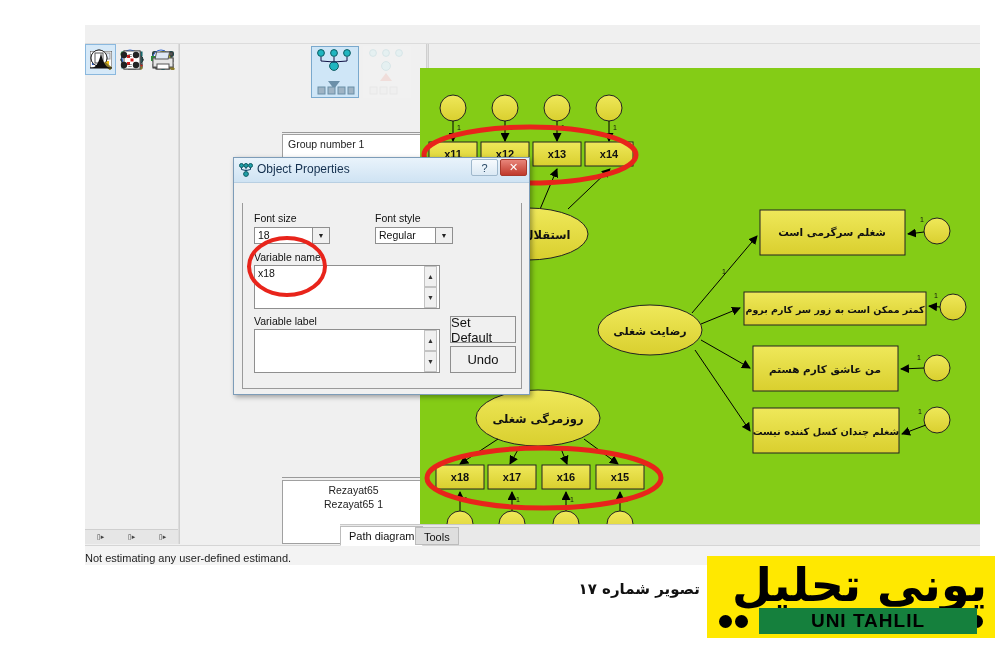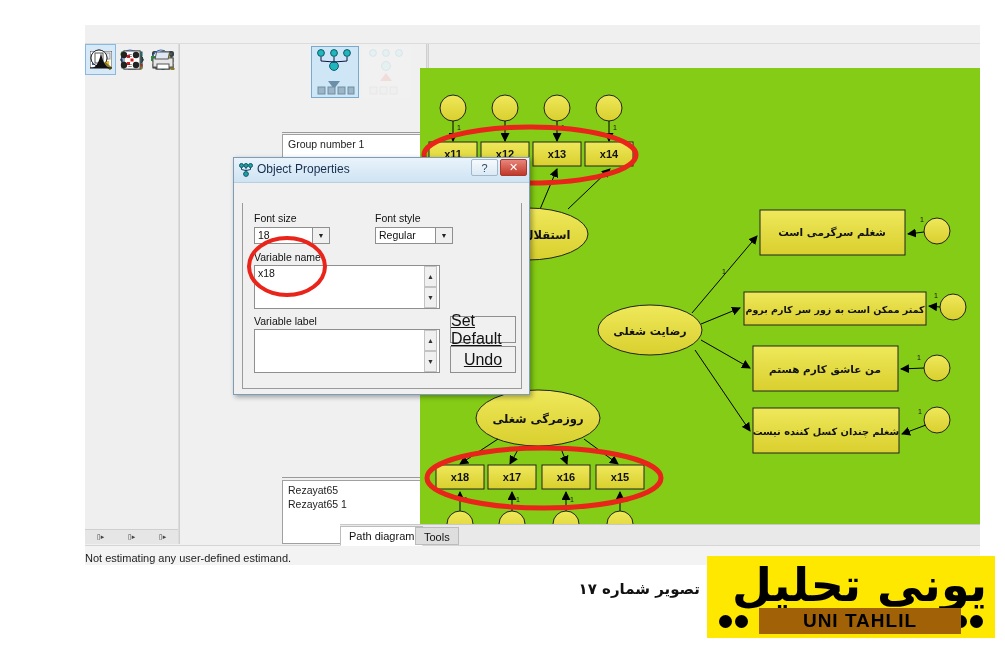--- a/index.html
+++ b/index.html
@@ -37,21 +37,21 @@
   
   #topstrip{position:absolute;left:193px;top:19px;width:148px;height:57px;background:#f0f0f0;}
   .bigbtn{position:absolute;top:2px;width:48px;height:52px;box-sizing:border-box;}
   .bigbtn.a{left:33px;background:#cfe6f7;border:1px solid #7aa9cd;}
   .bigbtn.b{left:85px;background:#f3f3f3;border:1px solid #f3f3f3;opacity:.45;}
 
   
   .panel{position:absolute;background:#fff;border:1px solid #a0a0a0;box-sizing:border-box;
          font-size:10.5px;color:#222;padding:3px 5px;overflow:hidden;line-height:1.32;}
   #panel-group{left:197px;top:109px;width:143px;height:36px;}
-  #panel-models{left:197px;top:455px;width:143px;height:64px;}
+  #panel-models{left:197px;top:455px;width:143px;height:64px;text-align:center;}
   .panelsep{position:absolute;left:197px;width:143px;height:1px;background:#9a9a9a;}
 
   
   #midsplit{position:absolute;left:341px;top:19px;width:3px;height:500px;background:#e2e2e2;
             border-left:1px solid #cfcfcf;border-right:1px solid #cfcfcf;box-sizing:border-box;}
 
   
   #canvaswrap{position:absolute;left:345px;top:19px;width:550px;height:500px;background:#eee;}
   #canvas{position:absolute;left:-10px;top:24px;width:560px;height:464px;background:#84cc16;}
   #canvas svg{position:absolute;left:0;top:0;}
@@ -103,35 +103,35 @@
   .combo{position:absolute;background:#fff;border:1px solid #8f8f8f;box-sizing:border-box;
          font-size:10.5px;color:#111;}
   .combo .cval{position:absolute;left:3px;top:1px;}
   .combo .carrow{position:absolute;right:0;top:0;width:16px;height:100%;
                  background:#f0f0f0;border-left:1px solid #8f8f8f;
                  display:flex;align-items:center;justify-content:center;font-size:7px;color:#222;}
   .spin{position:absolute;right:1px;width:13px;background:#f0f0f0;border:1px solid #c3c3c3;
         box-sizing:border-box;display:flex;align-items:center;justify-content:center;
         font-size:7px;color:#333;}
   .dbtn{position:absolute;background:#f0f0f0;border:1px solid #8f8f8f;box-sizing:border-box;
-        font-size:16px;color:#111;display:flex;align-items:center;justify-content:center;text-decoration:underline;}
+        font-size:13px;color:#111;display:flex;align-items:center;justify-content:center;}
 
   
   #redring{position:absolute;left:13px;top:78px;width:72px;height:53px;
            border:4px solid #e8241b;border-radius:50%;pointer-events:none;}
 
   
   #caption{position:absolute;left:440px;top:580px;width:260px;text-align:right;
            font-size:15px;font-weight:bold;color:#111;direction:rtl;
            font-family:"DejaVu Sans",sans-serif;}
   #logo{position:absolute;left:707px;top:556px;width:288px;height:82px;background:#ffe800;}
   #logotext{position:absolute;right:8px;top:2px;height:58px;color:#000;font-weight:bold;
             font-size:46px;direction:rtl;font-family:"DejaVu Sans",sans-serif;
             letter-spacing:-1px;white-space:nowrap;}
-  #logoband{position:absolute;left:52px;bottom:4px;width:202px;height:26px;background:#a16207;
+  #logoband{position:absolute;left:52px;bottom:4px;width:218px;height:26px;background:#15803d;
             display:flex;align-items:center;justify-content:center;}
   #logoband span{font-size:19px;font-weight:bold;color:#000;letter-spacing:1px;}
   .logodot{position:absolute;width:13px;height:13px;border-radius:50%;background:#000;}
 </style>
 </head>
 <body>
 
 <div id="app">
 
   <div id="menusep"></div>

